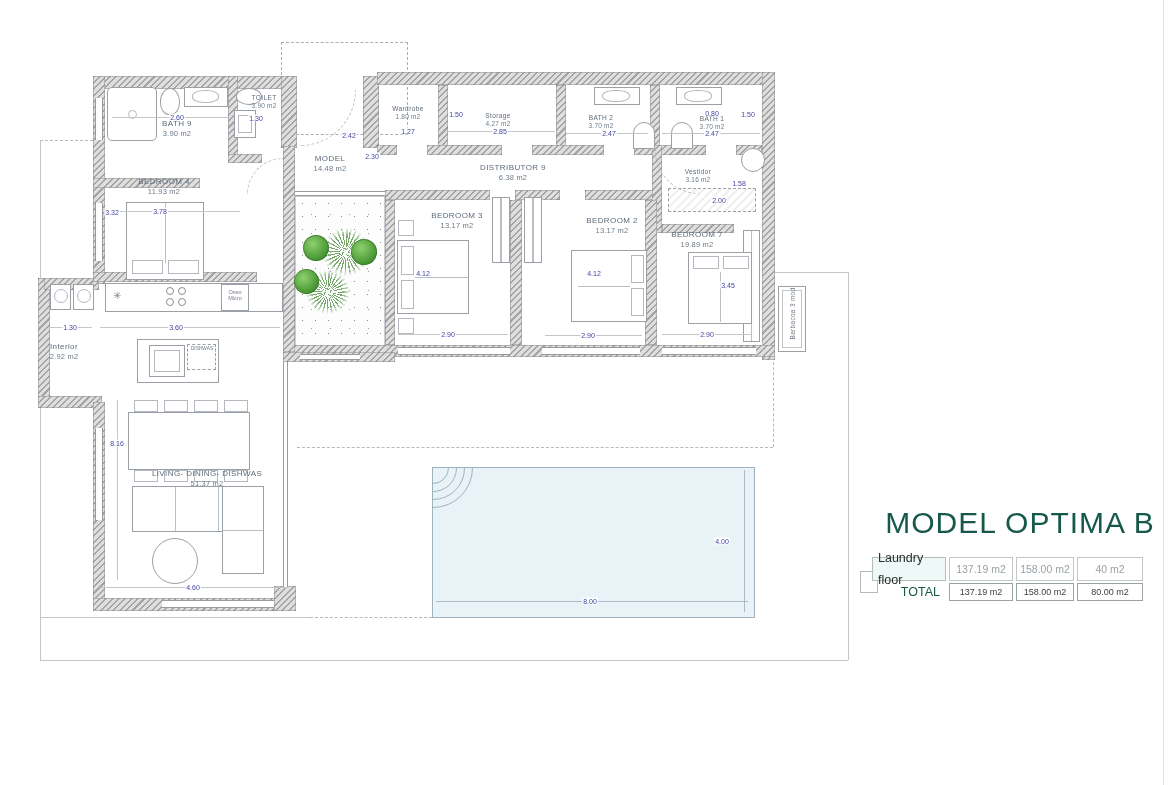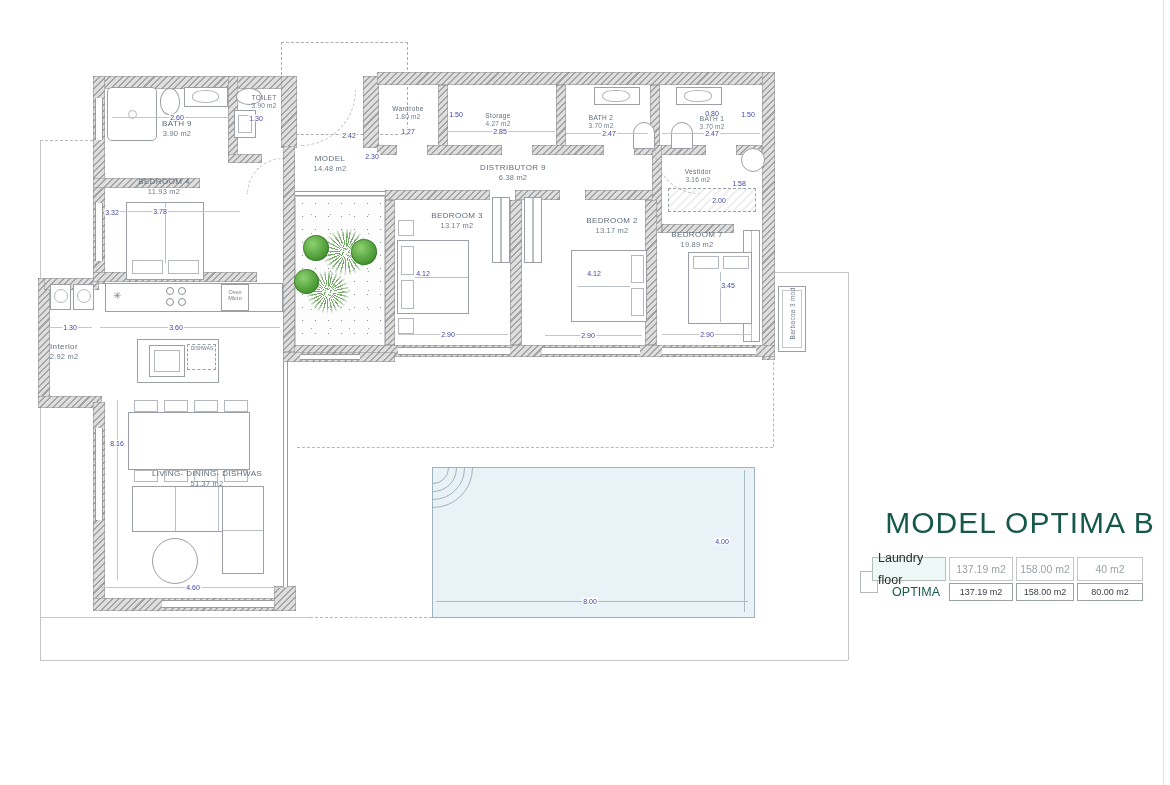--- a/index.html
+++ b/index.html
@@ -341,20 +341,20 @@
 
   <div class="title">MODEL OPTIMA B</div>
   <div class="tbl">
     <div class="trow">
       <div class="tlabel gf-label">Laundry floor</div>
       <div class="gf-val tc c1">137.19  m2</div>
       <div class="gf-val tc c2">158.00  m2</div>
       <div class="gf-val tc c3">40  m2</div>
     </div>
     <div class="trow">
-      <div class="tlabel tt-label" style="display:block;text-align:right;line-height:18px">OPTIMA</div>
+      <div class="tlabel tt-label" style="display:block;text-align:right;line-height:18px">TOTAL</div>
       <div class="tt-val tc c1">137.19 m2</div>
       <div class="tt-val tc c2">158.00 m2</div>
       <div class="tt-val tc c3">80.00 m2</div>
     </div>
   </div>
 
 </div>
 
 </body></html>

